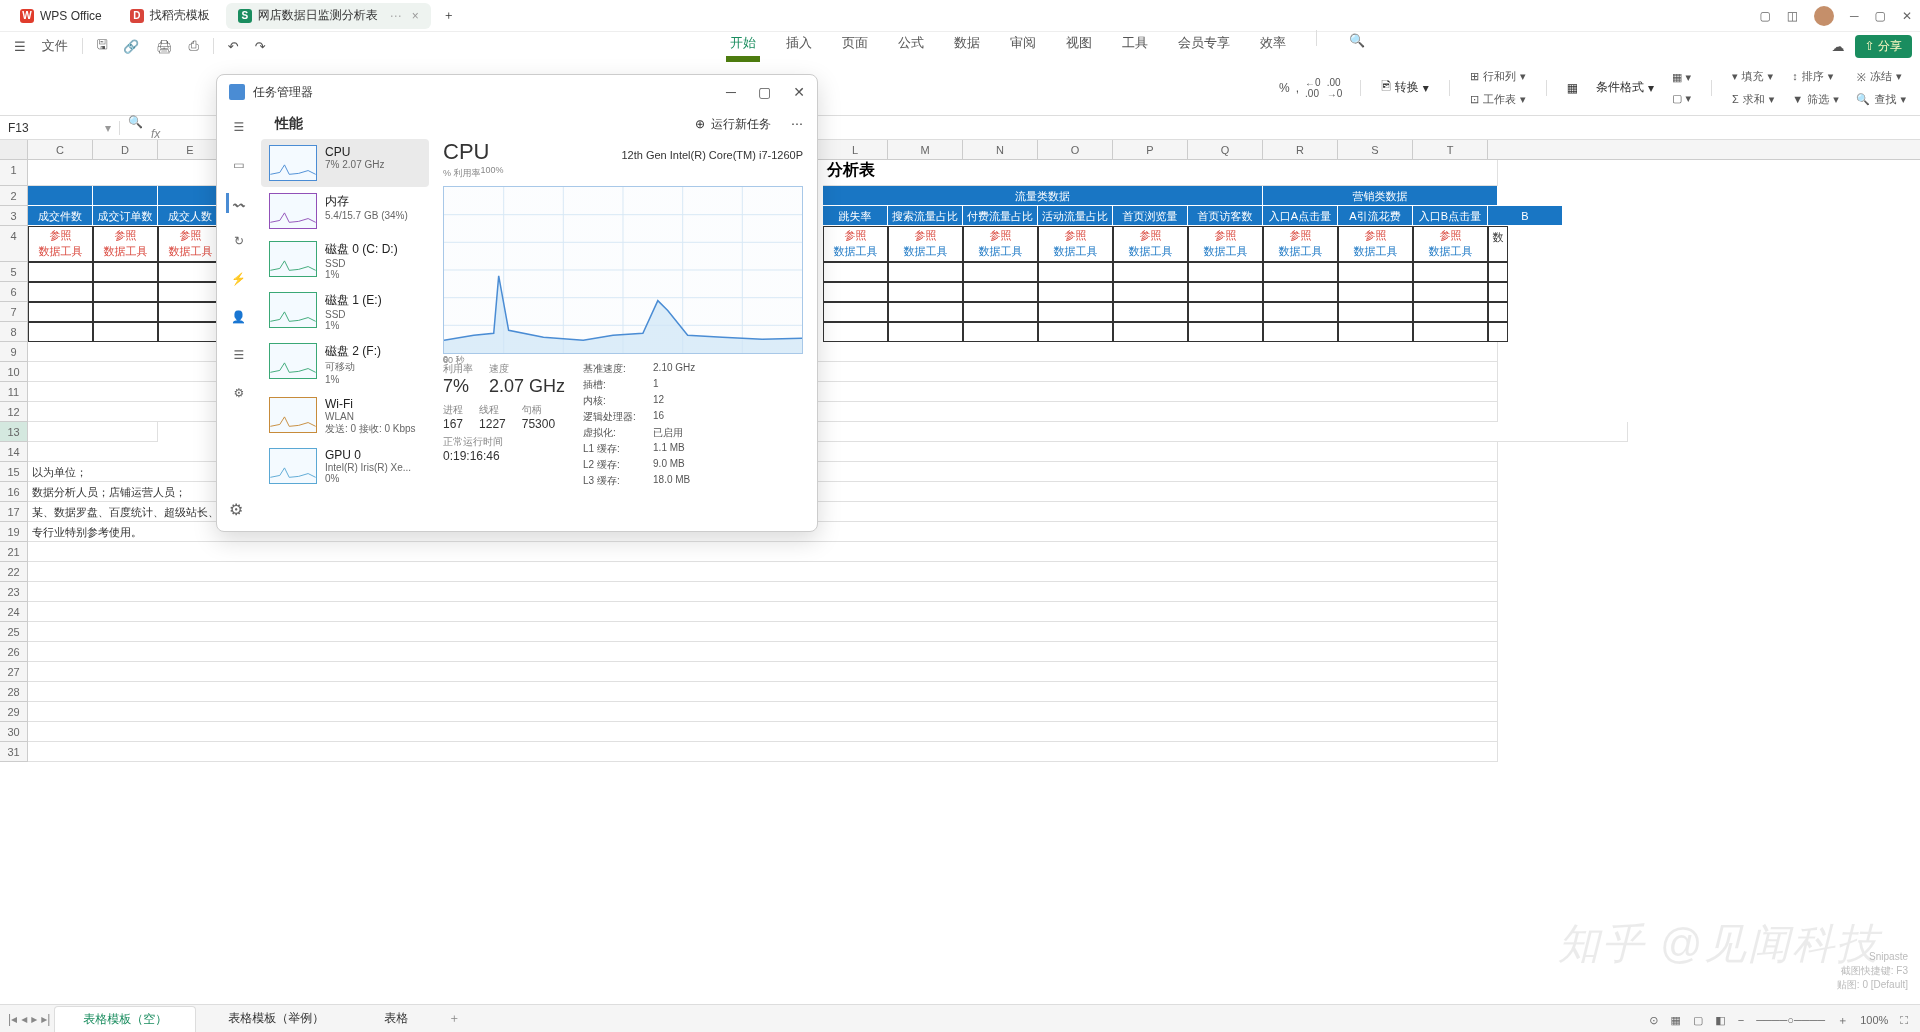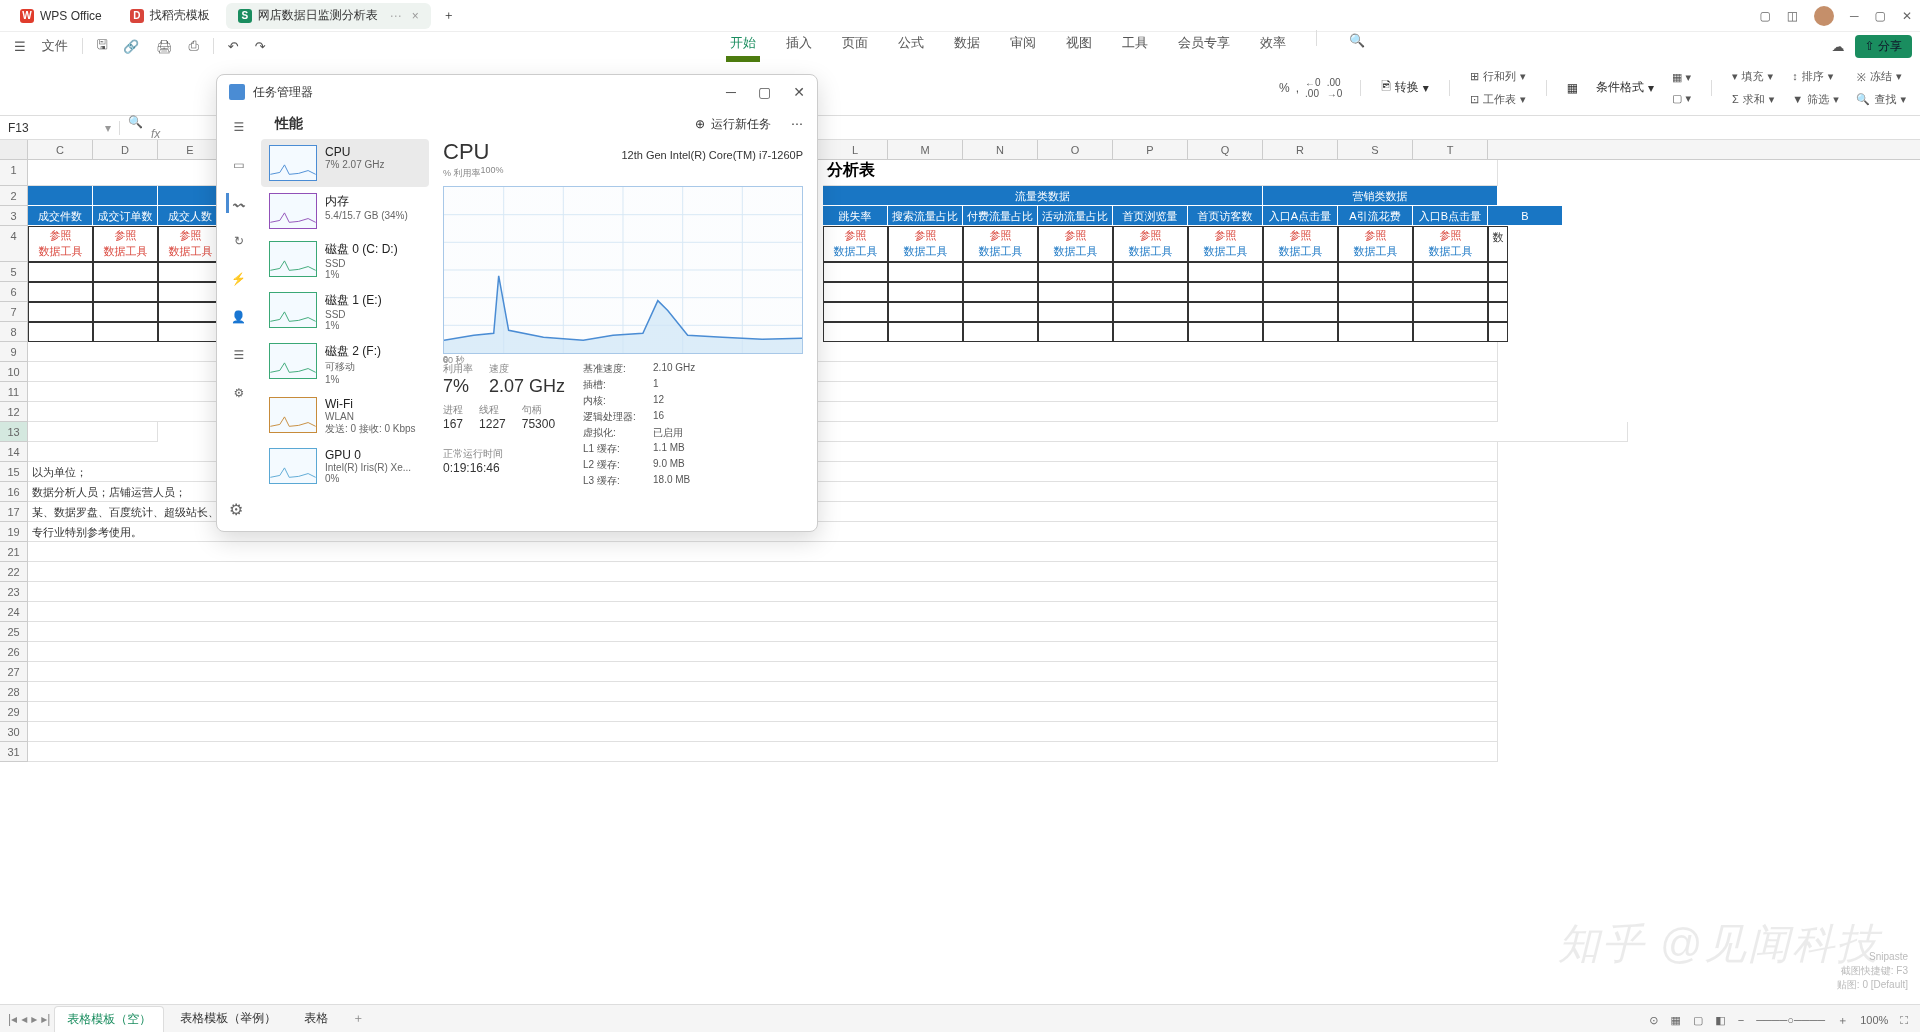--- a/index.html
+++ b/index.html
@@ -17,21 +17,21 @@
 .win-controls { margin-left: auto; display: flex; gap: 16px; align-items: center; color: #666; }
 .win-controls span { cursor: pointer; }
 
 
 .menubar { height: 28px; display: flex; align-items: center; padding: 0 8px; gap: 4px; background: #fff; }
 .menu-btn { padding: 3px 6px; color: #555; font-size: 13px; cursor: pointer; }
 .menu-sep { width: 1px; height: 16px; background: #ddd; margin: 0 4px; }
 .ribbon-tabs { display: flex; gap: 22px; margin-left: auto; margin-right: auto; }
 .ribbon-tab { padding: 4px 4px; color: #555; font-size: 13px; cursor: pointer; }
 .ribbon-tab.active { color: #1a8d5f; border-bottom: 6px solid #4d7c0f; font-weight: 500; }
-.share-btn { background: #1a8d5f; color: #0f172a; padding: 3px 10px; border-radius: 4px; font-size: 12px; cursor: pointer; }
+.share-btn { background: #1a8d5f; color: #fef9c3; padding: 3px 10px; border-radius: 4px; font-size: 12px; cursor: pointer; }
 
 
 .ribbon { height: 56px; border-bottom: 1px solid #ddd; display: flex; align-items: center; padding: 0 12px; gap: 14px; background: #fff; }
 .ribbon-group { display: flex; flex-direction: column; gap: 4px; font-size: 11px; color: #555; }
 .ribbon-item { display: flex; align-items: center; gap: 4px; cursor: pointer; padding: 2px; }
 
 
 .formula-bar { height: 24px; display: flex; align-items: center; border-bottom: 1px solid #ddd; }
 .name-box { width: 120px; border-right: 1px solid #ddd; padding: 0 8px; display: flex; justify-content: space-between; align-items: center; }
 .fx-icons { display: flex; gap: 8px; padding: 0 8px; color: #888; }
@@ -48,21 +48,21 @@
 .row-h.sel { background: #d4e8df; }
 .cell { width: 65px; border-right: 1px solid #e0e0e0; border-bottom: 1px solid #e0e0e0; font-size: 11px; line-height: 20px; text-align: center; overflow: hidden; white-space: nowrap; }
 .cell.header-blue { background: #1976c4; color: #fff; border-color: #fff; font-weight: 500; }
 .cell.header-title { background: #fff; color: #000; font-size: 14px; font-weight: bold; text-align: left; padding-left: 4px; }
 .cell.selected { outline: 2px solid #1a8d5f; outline-offset: -1px; }
 .cell.bordered { border: 1px solid #333; }
 .cell.left { text-align: left; padding-left: 4px; }
 
 
 .sheet-tabs { position: absolute; bottom: 0; left: 0; right: 0; height: 28px; display: flex; align-items: center; background: #f5f5f5; border-top: 1px solid #ddd; padding: 0 8px; gap: 4px; }
-.sheet-tab { padding: 4px 12px; font-size: 12px; cursor: pointer; border-radius: 4px 4px 0 0; }
+.sheet-tab { padding: 4px 28px; font-size: 12px; cursor: pointer; border-radius: 4px 4px 0 0; }
 .sheet-tab.active { background: #fff; color: #1a8d5f; border: 1px solid #ddd; border-bottom: none; font-weight: 500; }
 
 
 .statusbar { position: absolute; bottom: 0; right: 0; height: 24px; display: flex; align-items: center; gap: 12px; padding: 0 12px; font-size: 11px; color: #666; }
 
 
 .taskmgr { position: absolute; left: 216px; top: 74px; width: 602px; height: 458px; background: #fff; border: 1px solid #ccc; border-radius: 8px; box-shadow: 0 8px 24px rgba(0,0,0,0.15); display: flex; flex-direction: column; overflow: hidden; }
 .tm-title { height: 34px; display: flex; align-items: center; padding: 0 12px; }
 .tm-title-icon { width: 16px; height: 16px; background: #4a8cd4; border-radius: 2px; margin-right: 8px; }
 .tm-win { margin-left: auto; display: flex; gap: 22px; color: #555; font-size: 14px; }
@@ -639,21 +639,21 @@
                   </div>
                 <div class="tm-stat-col">
                     <div class="tm-stat-label">线程</div>
                     <div class="tm-stat-val2">1227</div>
                   </div>
                 <div class="tm-stat-col">
                     <div class="tm-stat-label">句柄</div>
                     <div class="tm-stat-val2">75300</div>
                   </div>
               </div>
-              <div style="margin-top:16px;" class="tm-stat-col">
+              <div style="margin-top:4px;" class="tm-stat-col">
                   <div class="tm-stat-label">正常运行时间</div>
                   <div class="tm-stat-val2">0:19:16:46</div>
                 </div>
             </div>
             <div class="tm-kv">
               <span>基准速度:</span>
                 <span>2.10 GHz</span>
               <span>插槽:</span>
                 <span>1</span>
               <span>内核:</span>

